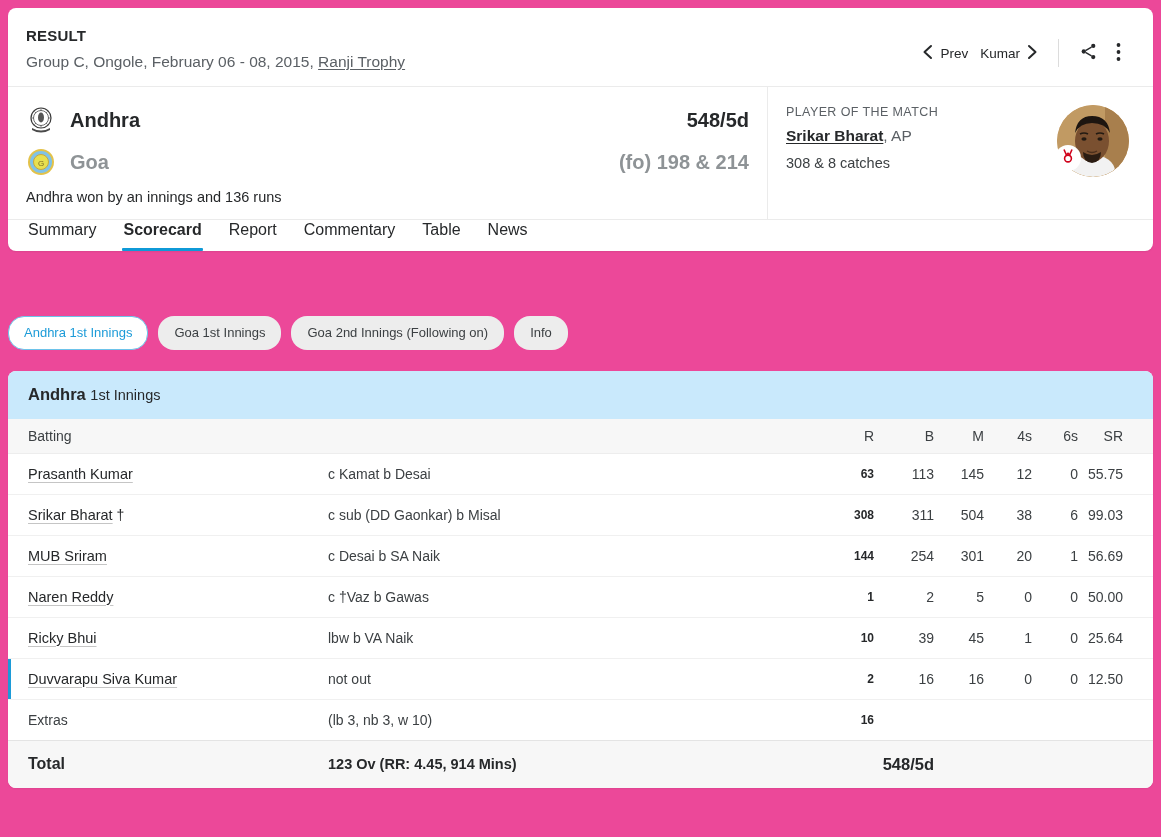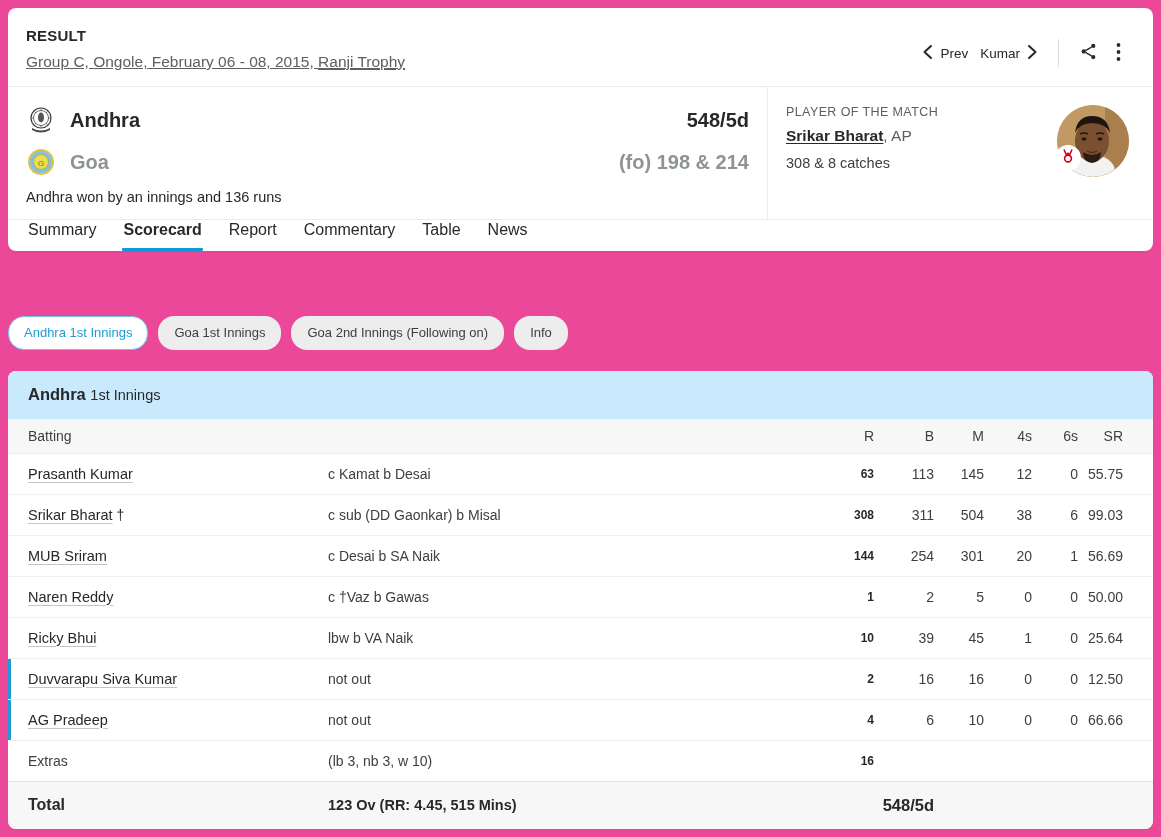--- a/index.html
+++ b/index.html
@@ -40,21 +40,20 @@
     font-weight: bold;
     color: #26282a;
     letter-spacing: .2px;
     line-height: 20px;
   }
   .match-meta {
     font-size: 15.5px;
     color: #5b6065;
     margin-top: 5px;
     line-height: 21px;
-    text-decoration: underline;
   }
   .series-link {
     color: #5b6065;
     text-decoration: underline;
     text-underline-offset: 2px;
     cursor: pointer;
   }
 
   .nav-cluster {
     display: flex;
@@ -524,45 +523,35 @@
           <td class="name-cell"><span class="pname">Duvvarapu Siva Kumar</span><span class="keeper"></span></td>
           <td class="dis-cell">not out</td>
           <td class="num runs">2</td>
           <td class="num">16</td>
           <td class="num">16</td>
           <td class="num">0</td>
           <td class="num">0</td>
           <td class="num sr">12.50</td>
         </tr>
 
-        <tr class="bat-row notout-row">
-          <td class="name-cell"><span class="pname">AG Pradeep</span><span class="keeper"></span></td>
-          <td class="dis-cell">not out</td>
-          <td class="num runs">4</td>
-          <td class="num">6</td>
-          <td class="num">10</td>
-          <td class="num">0</td>
-          <td class="num">0</td>
-          <td class="num sr">66.66</td>
-        </tr>
 
         <tr class="extras-row">
           <td class="name-cell">Extras</td>
           <td class="dis-cell">(lb 3, nb 3, w 10)</td>
           <td class="num runs">16</td>
           <td class="num"></td>
           <td class="num"></td>
           <td class="num"></td>
           <td class="num"></td>
           <td class="num sr"></td>
         </tr>
 
         <tr class="total-row">
           <td class="name-cell">Total</td>
-          <td class="dis-cell">123 Ov (RR: 4.45, 515 Mins)</td>
+          <td class="dis-cell">123 Ov (RR: 4.45, 914 Mins)</td>
           <td class="tot-score" colspan="2">548/5d</td>
           <td></td>
           <td></td>
           <td></td>
           <td></td>
         </tr>
 
       </tbody>
     </table>
   </div>

